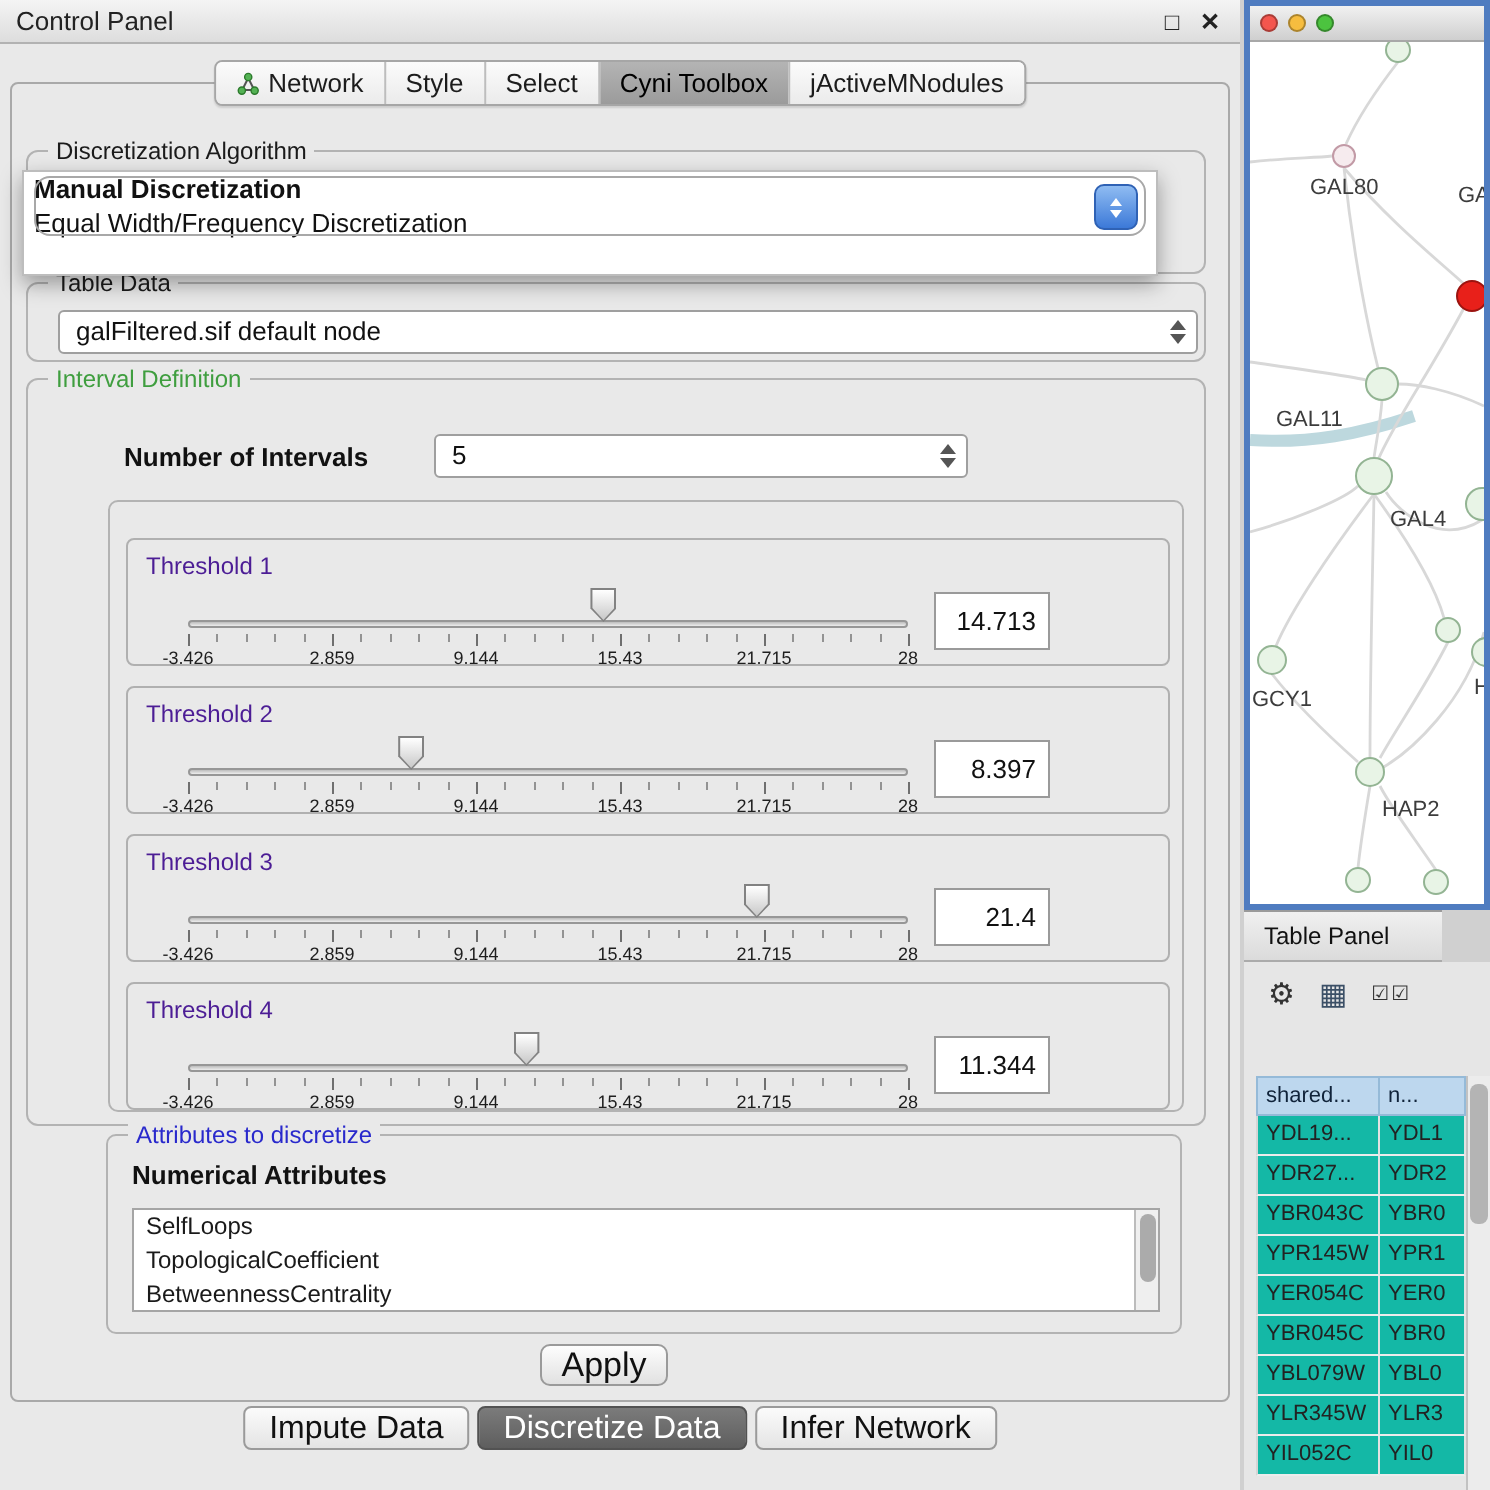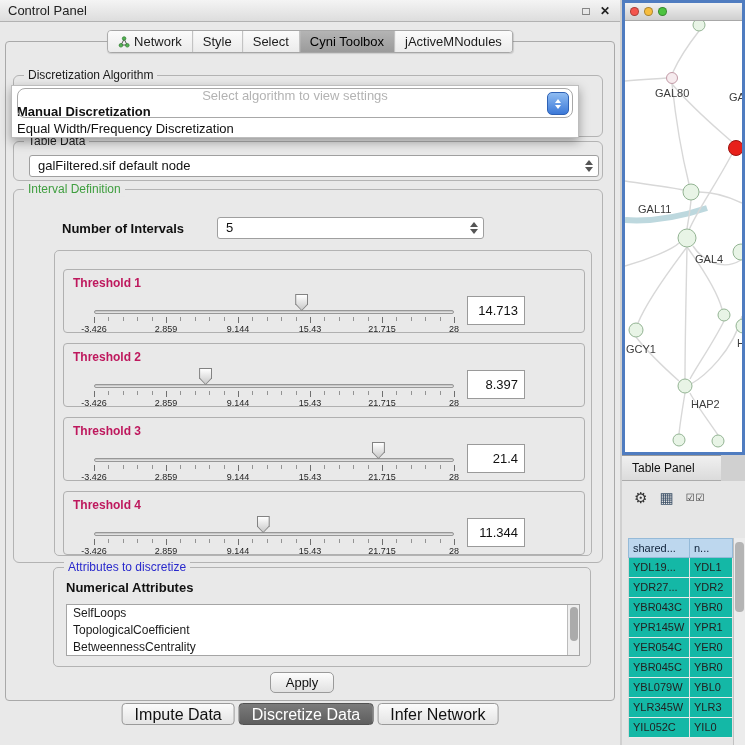--- a/index.html
+++ b/index.html
@@ -50,40 +50,40 @@
   .warr-up{width:0;height:0;border-left:3.5px solid transparent;border-right:3.5px solid transparent;border-bottom:4.5px solid #fff}
   .warr-down{width:0;height:0;border-left:3.5px solid transparent;border-right:3.5px solid transparent;border-top:4.5px solid #fff}
 
   .td-combo{left:15px;top:13px;width:570px}
   .ni-label{position:absolute;left:48px;top:31px;font-size:13px;font-weight:bold;color:#111}
   .ni-combo{left:203px;top:27px;width:267px}
 
   
   .threshold-box{position:absolute;left:8px;width:522px;height:64px;border:1px solid #b0b0b0;border-radius:4px;background:#e9e9e9}
   .threshold-box.t0{top:18px}.threshold-box.t1{top:92px}.threshold-box.t2{top:166px}.threshold-box.t3{top:240px}
-  .th-label{position:absolute;left:9px;top:6px;font-size:12px;font-weight:bold;color:#be185d}
+  .th-label{position:absolute;left:9px;top:6px;font-size:12px;font-weight:normal;color:#4c1d95}
   .slider{position:absolute;left:30px;top:0;width:360px;height:64px}
   .track{position:absolute;left:0;right:0;top:40px;height:4px;background:linear-gradient(#bdbdbd,#ededed);border:1px solid #979797;border-radius:2px}
   .thumb{position:absolute;top:24px;width:13px;height:17px;clip-path:polygon(0 0,100% 0,100% 60%,50% 100%,0 60%);background:#828282;z-index:2}
   .thumb-inner{position:absolute;left:1px;top:1px;right:1px;bottom:1px;clip-path:polygon(0 0,100% 0,100% 60%,50% 100%,0 60%);background:linear-gradient(#ffffff,#c8c8c8)}
   .ticks{position:absolute;left:0;right:0;top:47px;height:7px}
   .tick{position:absolute;width:1px;height:4px;background:#939393}
   .tick.major{height:6px;background:#6f6f6f}
   .tick-labels{position:absolute;left:0;right:0;top:54px;height:10px}
   .tick-labels span{position:absolute;transform:translateX(-50%);font-size:9px;color:#1e1e1e;white-space:nowrap}
   .value-box{position:absolute;left:403px;top:26px;width:58px;height:29px;background:#fff;border:1px solid #9a9a9a;font-size:13px;color:#111;text-align:right;line-height:27px;padding-right:6px}
 
   
   .attrs-title{position:absolute;left:12px;top:12px;font-size:13px;font-weight:bold;color:#111}
   .attrs-list{position:absolute;left:12px;top:36px;width:514px;height:52px;background:#fff;border:1px solid #a5a5a5;overflow:hidden}
   .list-item{height:17px;line-height:17px;font-size:12px;color:#1a1a1a;padding-left:6px;white-space:nowrap}
   .attrs-scroll{position:absolute;right:0;top:0;bottom:0;width:12px;background:#efefef;border-left:1px solid #bcbcbc}
   .attrs-thumb{position:absolute;left:2px;top:2px;width:8px;height:34px;border-radius:4px;background:#ababab}
 
-  .apply-btn{position:absolute;left:264px;top:630px;width:64px;height:21px;border:1px solid #9a9a9a;border-radius:5px;background:linear-gradient(#fdfdfd,#e1e1e1);font-size:13px;color:#111;text-align:center;line-height:19px}
+  .apply-btn{position:absolute;left:264px;top:630px;width:64px;height:21px;border:1px solid #9a9a9a;border-radius:5px;background:linear-gradient(#fdfdfd,#e1e1e1);font-size:17px;color:#111;text-align:center;line-height:19px}
 
   .bottom-tabbar{position:absolute;top:703px;left:50%;transform:translateX(-50%);display:flex;gap:4px;z-index:2}
   .btab{height:22px;padding:0 12px;font-size:16px;line-height:21px;border:1px solid #9a9a9a;border-radius:4px;background:linear-gradient(#fbfbfb,#e4e4e4);color:#111;white-space:nowrap}
   .btab.selected{background:linear-gradient(#7b7b7b,#5e5e5e);color:#fff;border-color:#525252}
 
   
   .network-window{position:absolute;left:622px;top:0;width:123px;height:455px;border:3px solid #4f7cc0;background:#fff}
   .nw-titlebar{position:relative;height:18px;background:linear-gradient(#f1f1f1,#cfcfcf);border-bottom:1px solid #a8a8a8}
   .light{position:absolute;top:4px;width:9px;height:9px;border-radius:50%;border:1px solid rgba(0,0,0,.3)}
   .light.l0{left:5px}.light.l1{left:19px}.light.l2{left:33px}
@@ -150,21 +150,20 @@
         </div>
       </div>
 
     <div class="cp-body">
 
       <div class="groupbox g-algo">
         <span class="legend">Discretization Algorithm</span>
       </div>
 
       <div class="algo-popup">
-        <div class="popup-placeholder">Select algorithm to view settings</div>
         <div id="algo-options">
             <div class="popup-item bold">Manual Discretization</div>
             <div class="popup-item">Equal Width/Frequency Discretization</div>
           </div>
       </div>
       <div class="algo-combo-outline">
         <div class="combo-blue-btn">
           <span class="warr-up"></span>
           <span class="warr-down"></span>
         </div>

